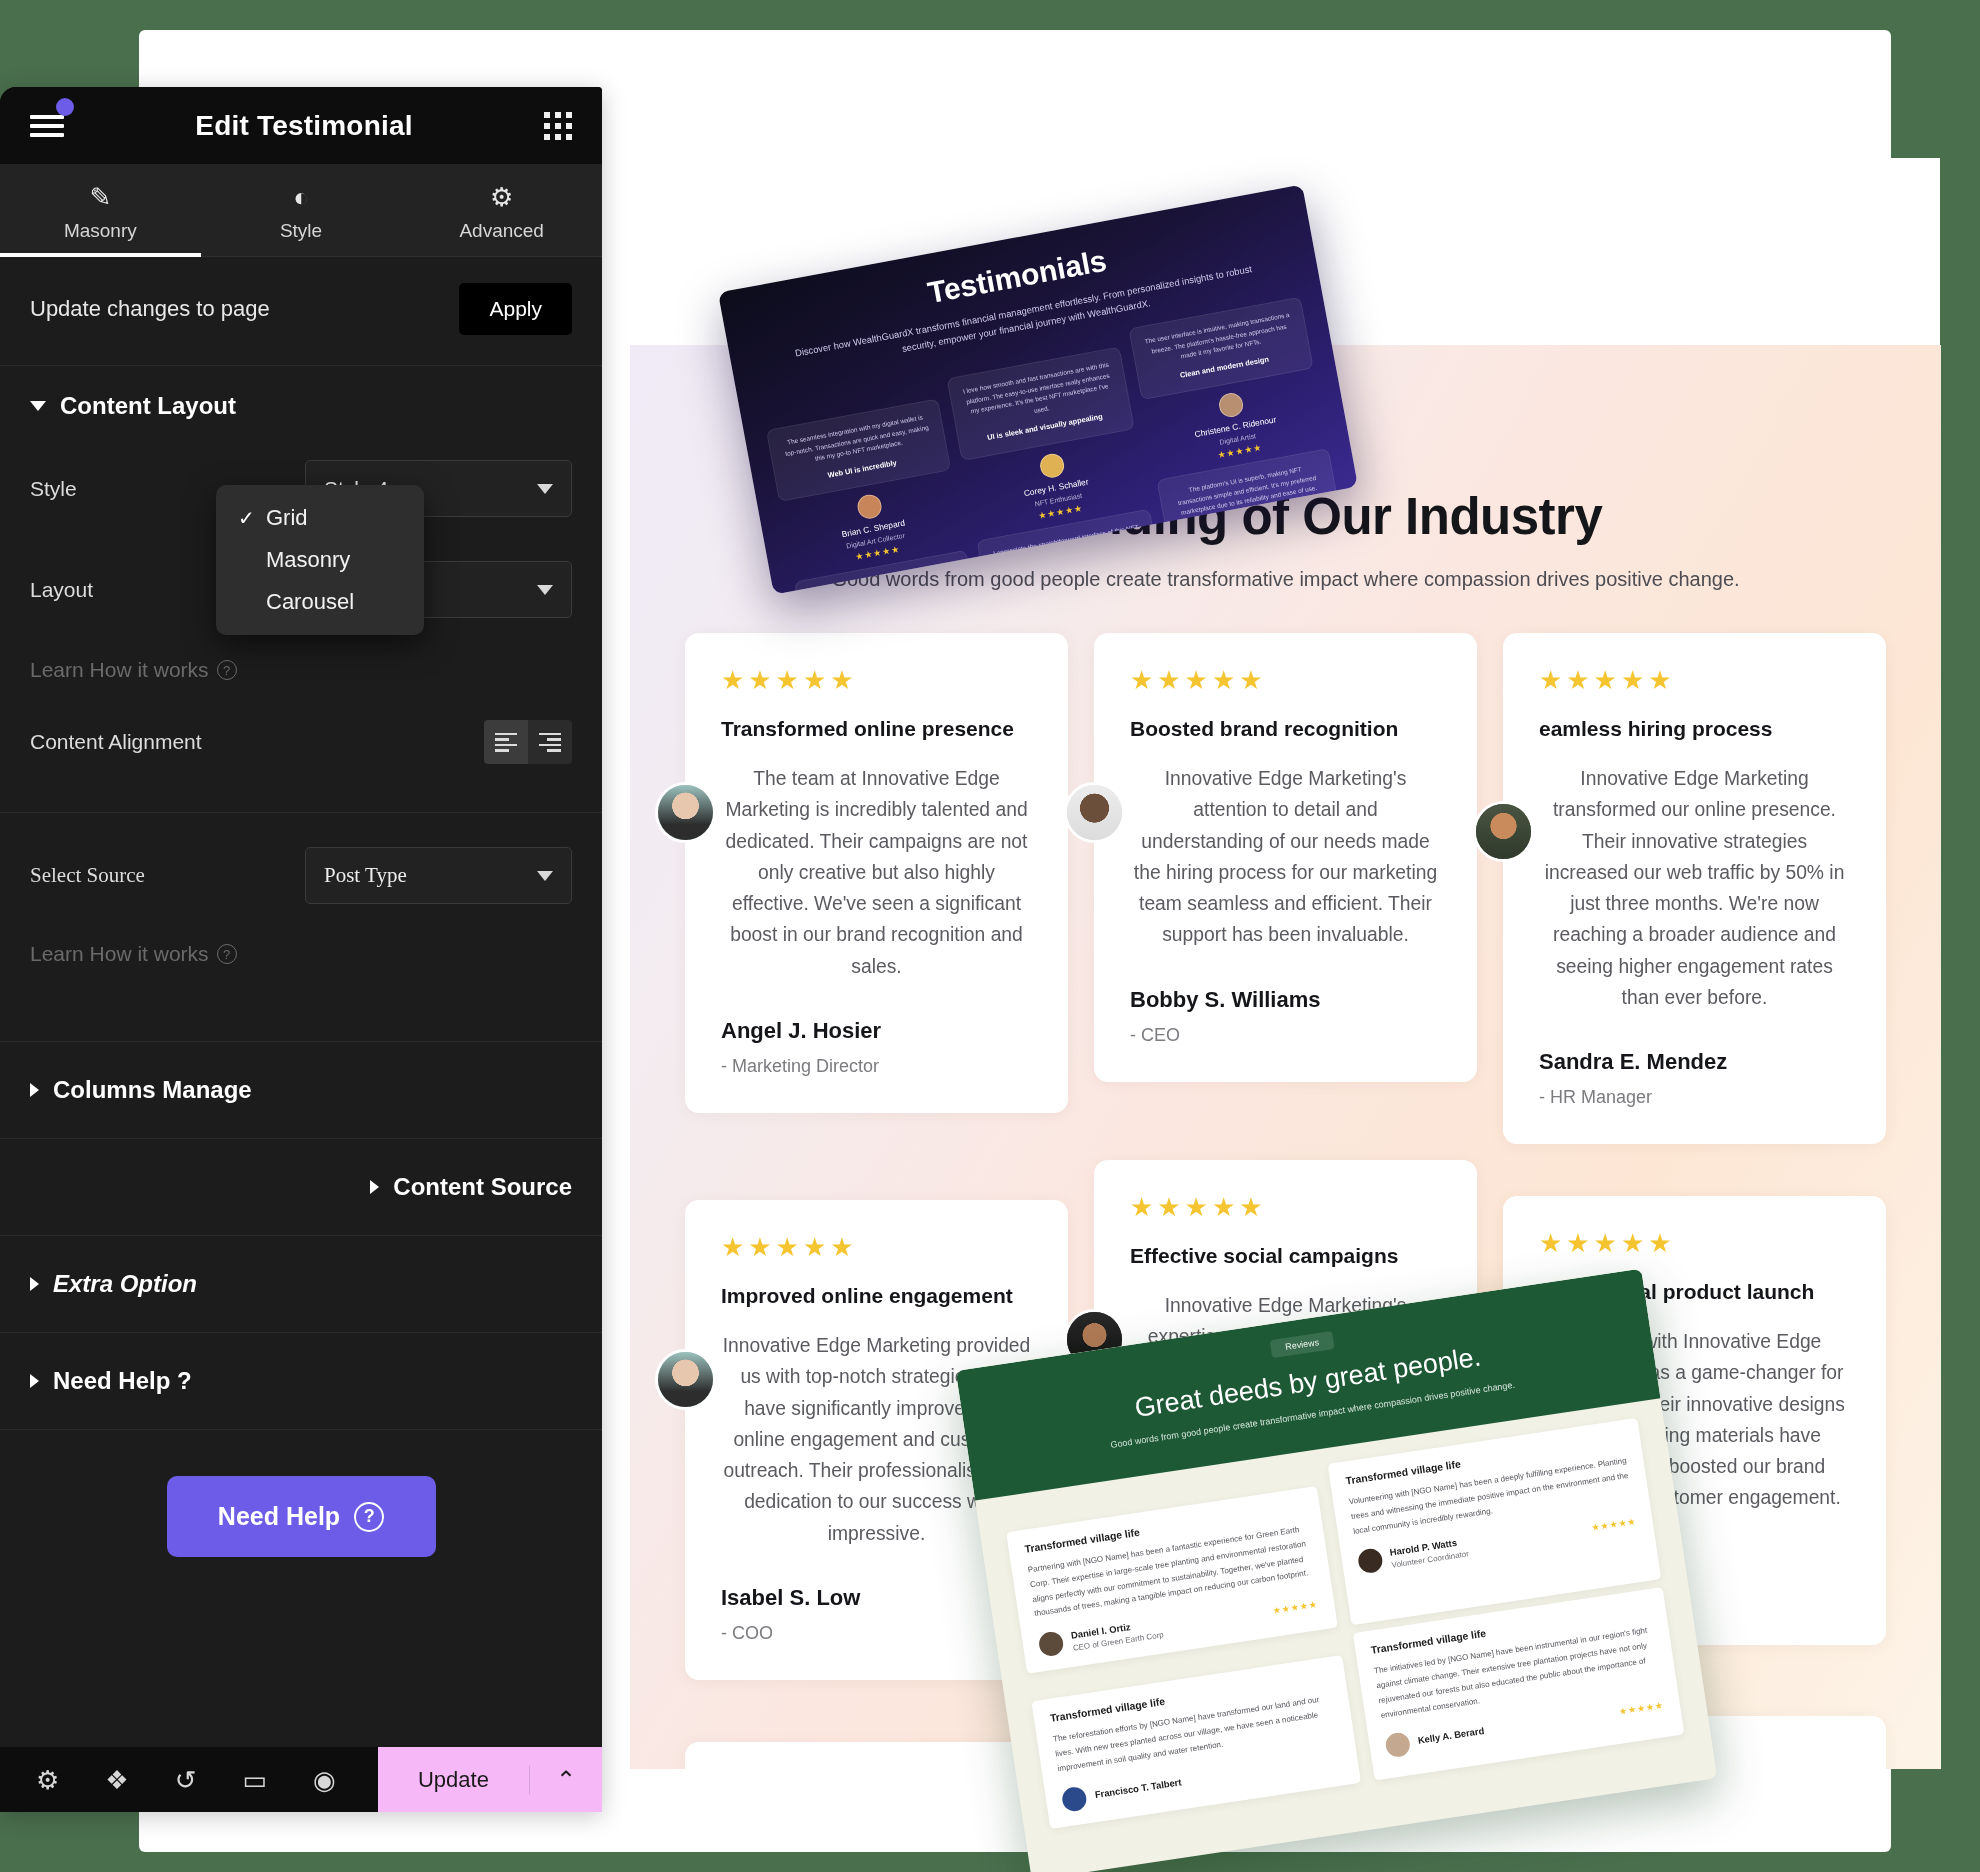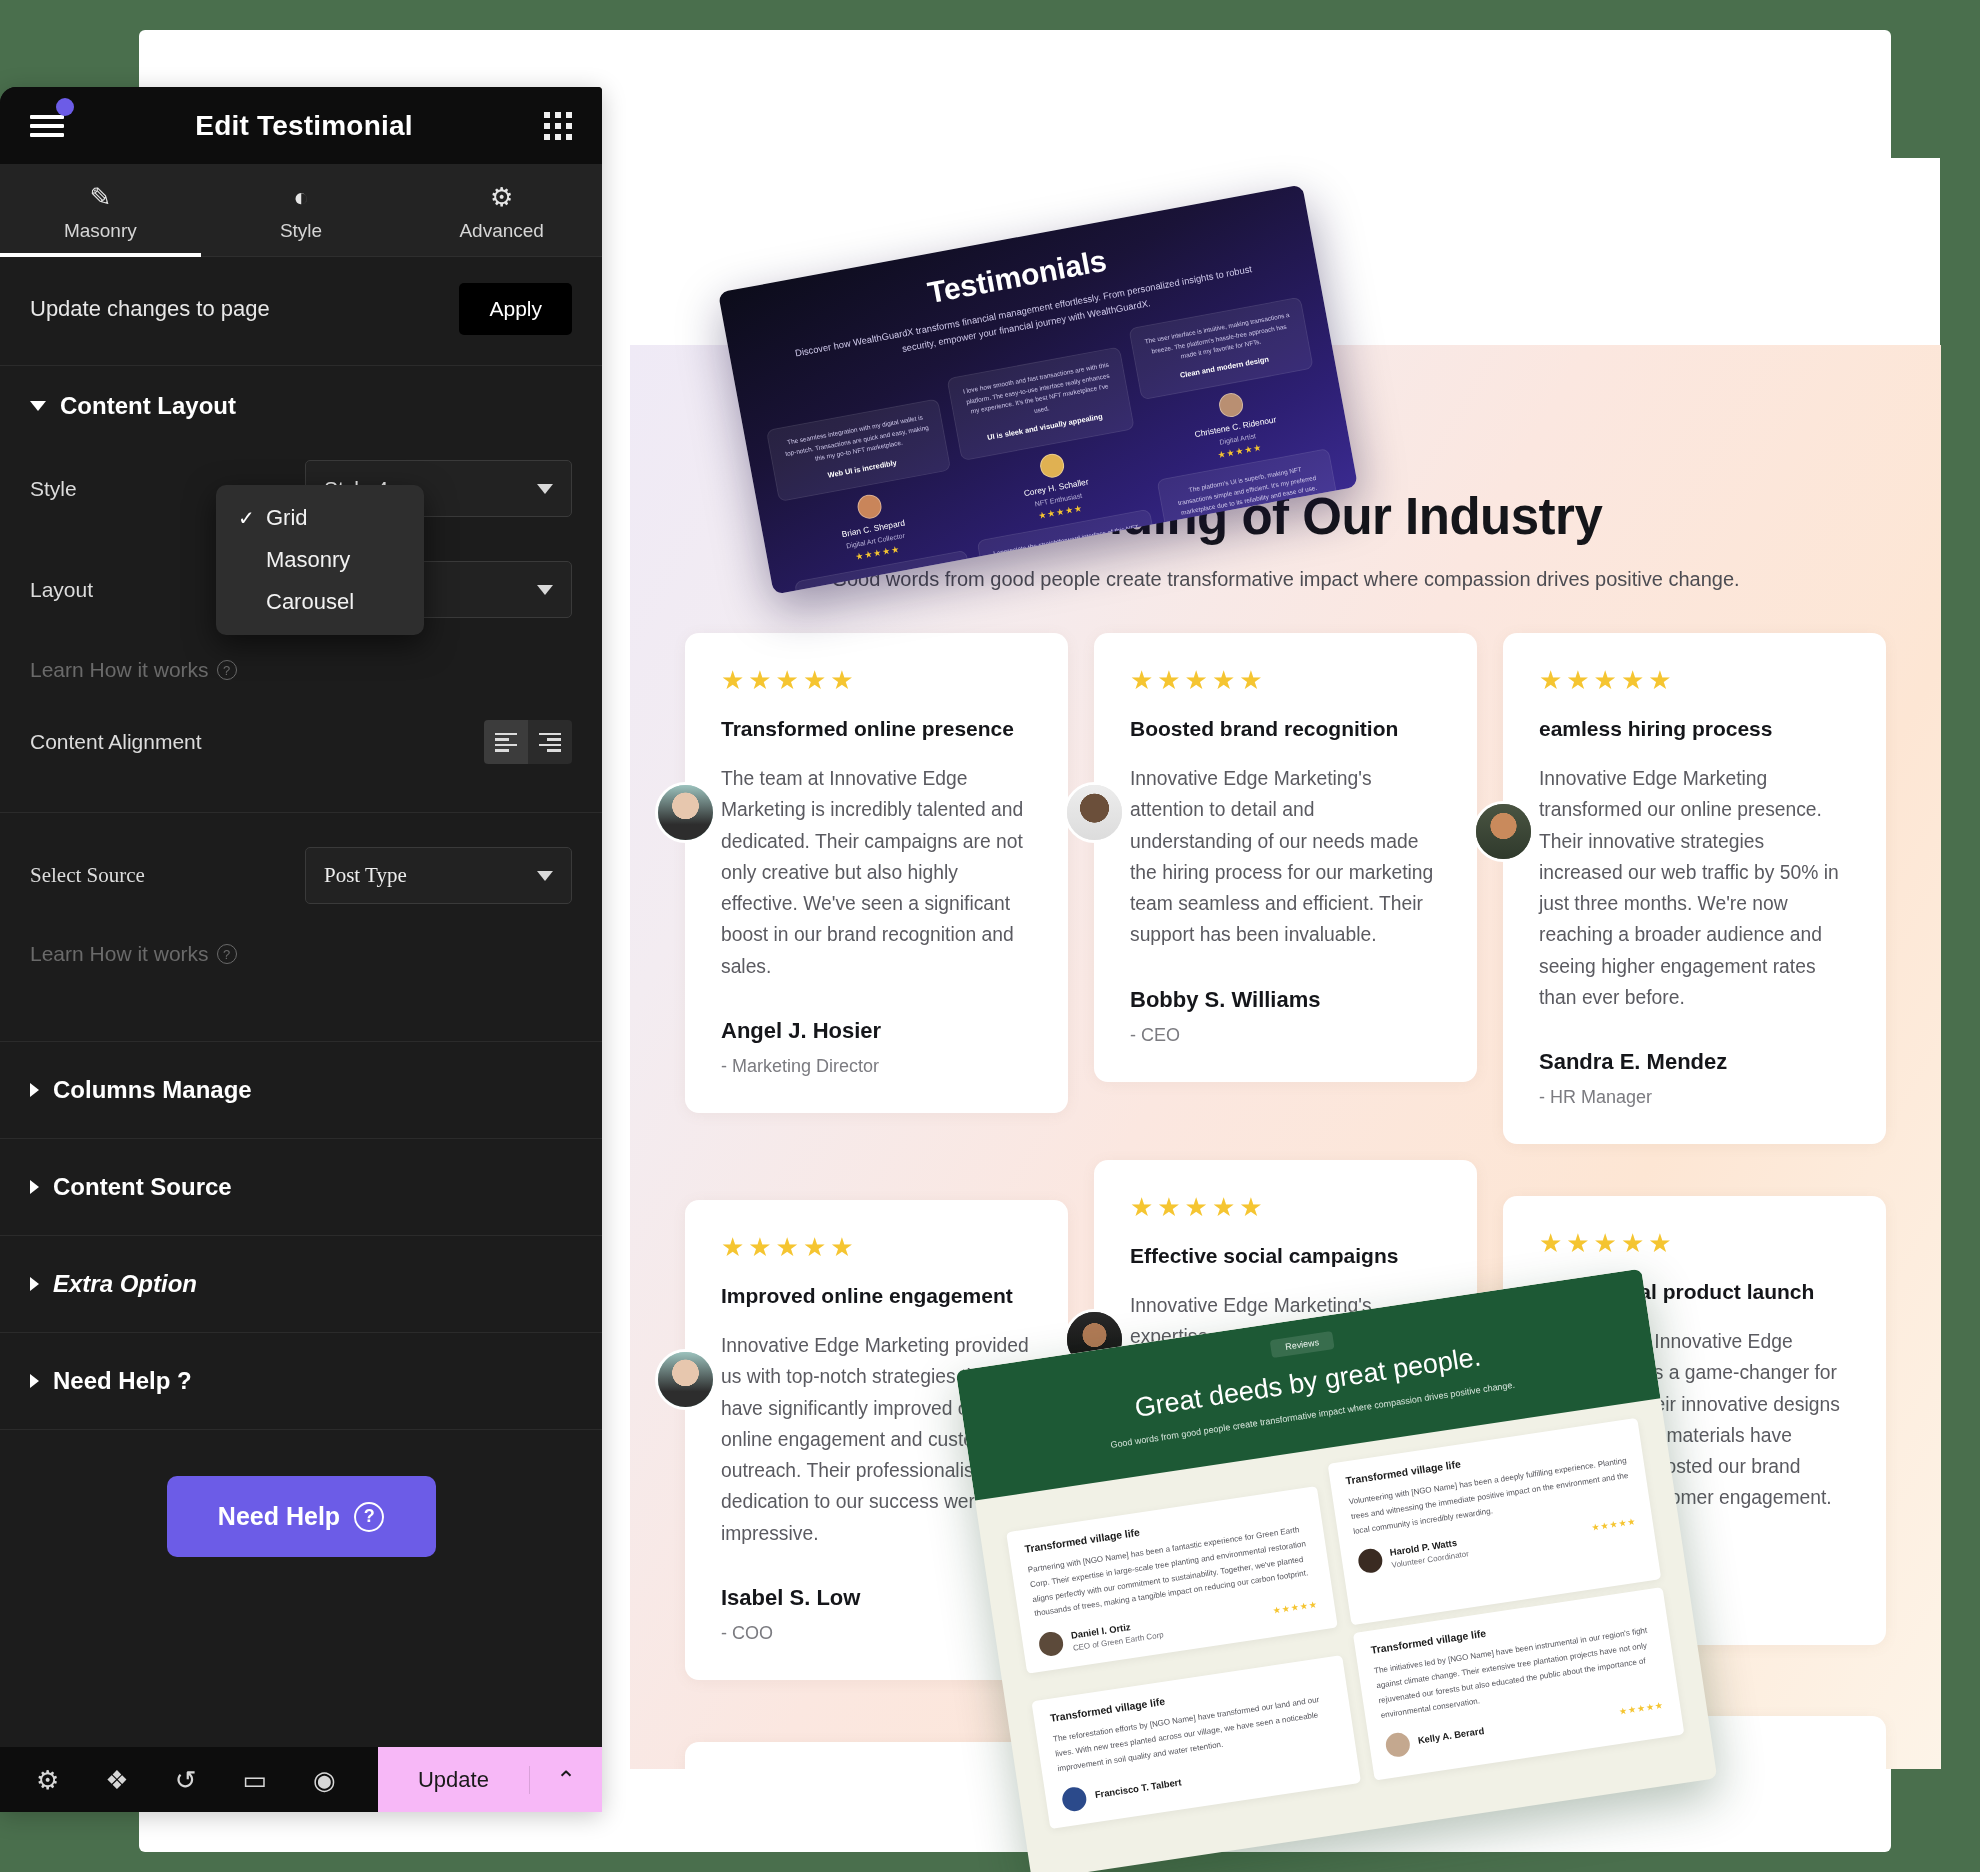--- a/index.html
+++ b/index.html
@@ -181,21 +181,21 @@
     display: grid; grid-template-columns: repeat(3, 1fr);
     gap: 26px; padding: 42px 55px 0;
   }
   .tcard {
     background:#fff; border-radius:14px; padding: 34px 36px 36px;
     position:relative; box-shadow: 0 2px 14px rgba(140,110,90,.08);
     align-self:start;
   }
   .stars { color:#f5c531; font-size:26px; letter-spacing:4px; line-height:1; }
   .tcard h4 { font-size:21px; color:#15161a; margin-top:24px; font-weight:600; }
-  .tcard .body { font-size:19.3px; line-height:1.62; color:#5a5a60; margin-top:22px; }
+  .tcard .body { font-size:19.3px; line-height:1.62; color:#5a5a60; margin-top:22px;text-align:center; }
   .tcard .aname { font-size:22px; color:#15161a; font-weight:600; margin-top:36px; }
   .tcard .arole { font-size:18px; color:#7b7b80; margin-top:12px; }
   .avatar {
     position:absolute; left:-30px; top:149px;
     width:61px; height:61px; border-radius:50%;
     border:3px solid #fff; background:#cfd9d6;
     overflow:hidden;
   }
   .av-face { position:absolute; inset:0; }
 
@@ -563,21 +563,21 @@
 
   <div style="height:61px"></div>
   <div class="divider"></div>
 
   <div class="sect-head" style="padding:34px 30px;">
     <span class="caret-right"></span>
     <span>Columns Manage</span>
   </div>
   <div class="divider"></div>
 
-  <div class="sect-head" style="padding:34px 30px;">
+  <div class="sect-head" style="padding:34px 30px;justify-content:flex-end;">
     <span class="caret-right"></span>
     <span>Content Source</span>
   </div>
   <div class="divider"></div>
 
   <div class="sect-head" style="padding:34px 30px;font-style:italic;">
     <span class="caret-right"></span>
     <span>Extra Option</span>
   </div>
   <div class="divider"></div>

